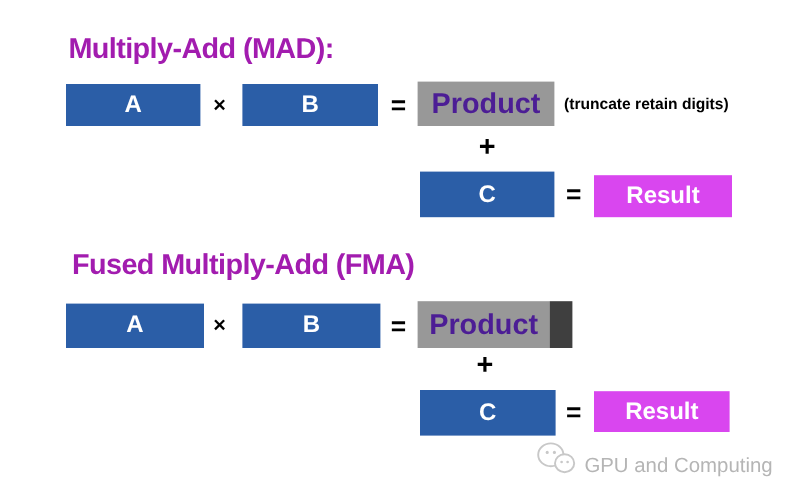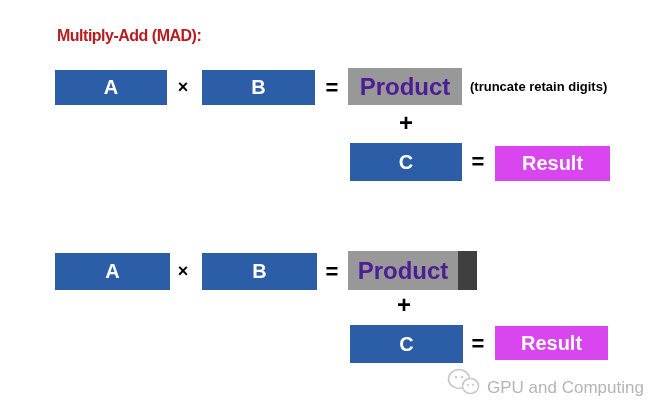--- a/index.html
+++ b/index.html
@@ -6,23 +6,23 @@
   body { font-family: "Liberation Sans", sans-serif; }
   .canvas {
     position: relative;
     width: 656px;
     height: 408px;
     background: #ffffff;
     overflow: hidden;
   }
   .abs { position: absolute; }
   .section-title {
-    font-size: 16px;
+    font-size: 24px;
     font-weight: bold;
-    color: #b91c1c;
+    color: #a21caf;
     letter-spacing: -0.5px;
     white-space: nowrap;
   }
   .box {
     display: flex;
     align-items: center;
     justify-content: center;
     font-weight: bold;
     color: #ffffff;
     font-size: 20px;
@@ -93,20 +93,21 @@
   <div class="abs note" style="left:470px; top:68px; height:37px;">(truncate retain digits)</div>
 
   <div class="abs op op-plus" style="left:388px; top:106px; width:36px; height:34px;">+</div>
 
   <div class="abs box blue" style="left:350px; top:143px; width:112px; height:38px;">C</div>
 
   <div class="abs op op-equals" style="left:464px; top:143px; width:28px; height:38px;">=</div>
 
   <div class="abs box green" style="left:495px; top:146px; width:115px; height:35px;">Result</div>
 
+  <div class="abs section-title" style="left:60px; top:207px;">Fused Multiply-Add (FMA)</div>
 
   <div class="abs box blue" style="left:55px; top:253px; width:115px; height:37px;">A</div>
 
   <div class="abs op op-times" style="left:169px; top:253px; width:28px; height:37px;">×</div>
 
   <div class="abs box blue" style="left:202px; top:253px; width:115px; height:37px;">B</div>
 
   <div class="abs op op-equals" style="left:318px; top:253px; width:28px; height:37px;">=</div>
 
   <div class="abs product-wrap" style="left:348px; top:251px; width:129px; height:39px;">

